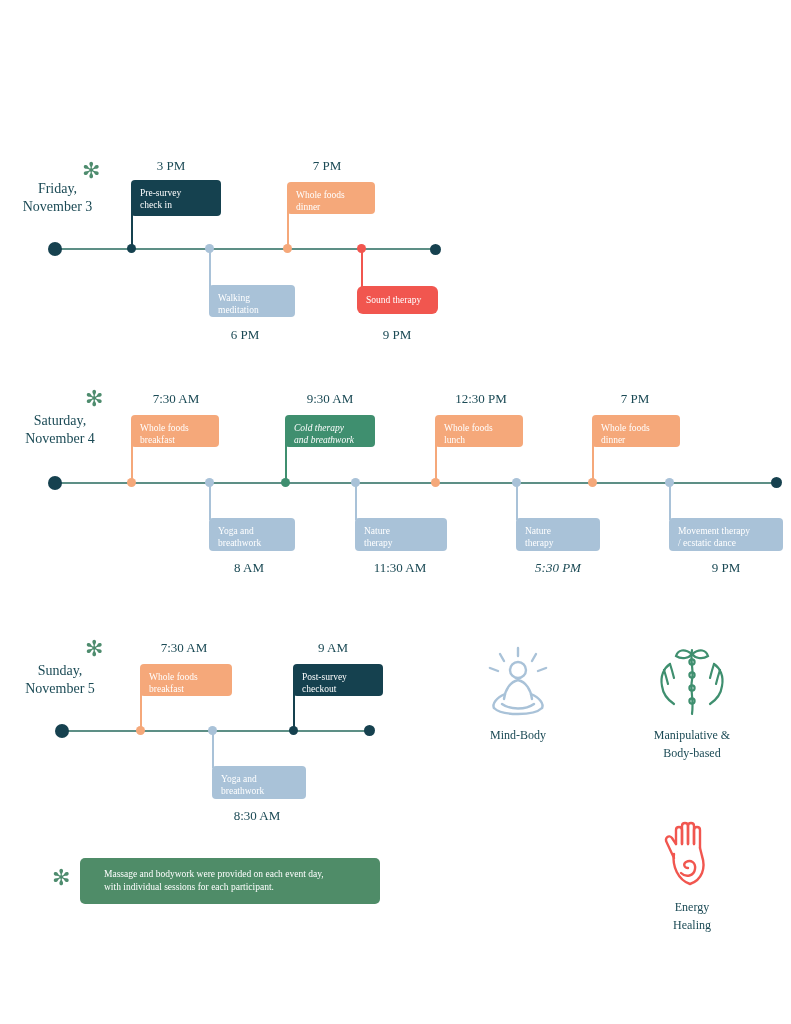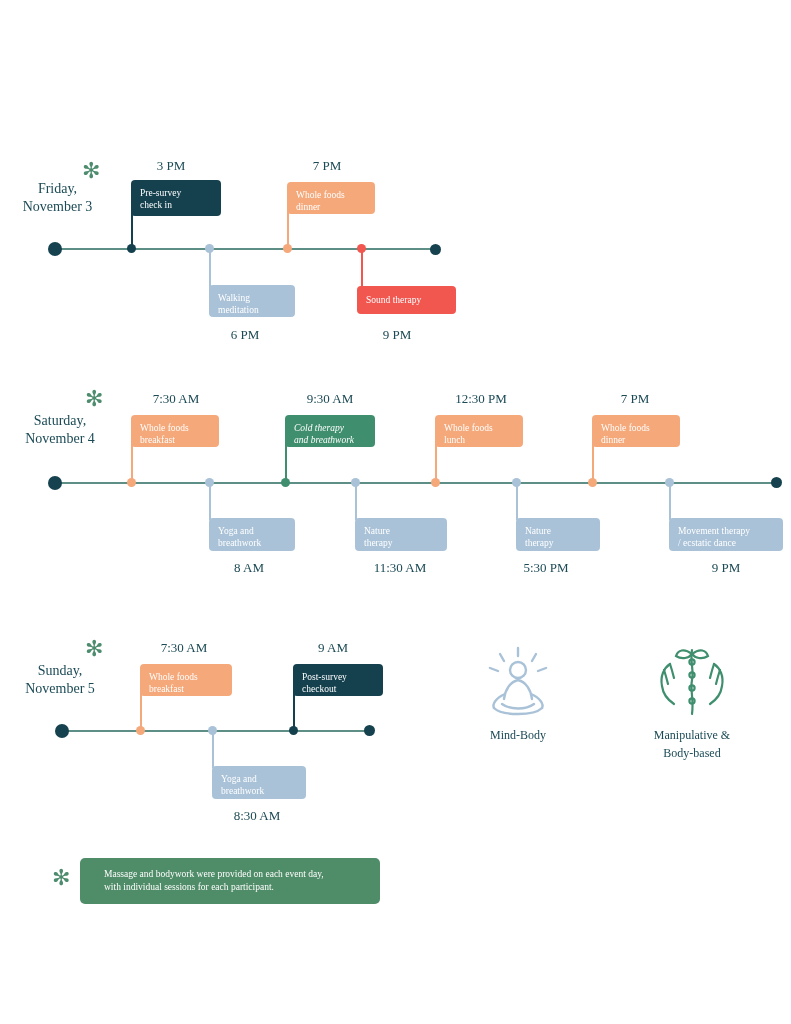--- a/index.html
+++ b/index.html
@@ -155,21 +155,21 @@
     <div class="node" style="left:283px; top:244px; background:#f5a87a;"></div>
     <div class="stem" style="left:287px; top:205px; height:42px; background:#f5a87a;"></div>
     <div class="card orange" style="left:287px; top:182px; width:88px; height:32px;">
       <div>Whole foods</div>
       <div>dinner</div>
     </div>
     <div class="time-label" style="left:287px; top:158px; width:80px;">7 PM</div>
 
     <div class="node" style="left:357px; top:244px; background:#f1564f;"></div>
     <div class="stem" style="left:361px; top:250px; height:38px; background:#f1564f;"></div>
-    <div class="card red center" style="left:357px; top:286px; width:99px; height:28px;">
+    <div class="card red center" style="left:357px; top:286px; width:81px; height:28px;border-radius:6px;">
       <span>Sound therapy</span>
     </div>
     <div class="time-label" style="left:357px; top:327px; width:80px;">9 PM</div>
   </div>
 
   <div>
     <div class="asterisk" style="left:85px; top:388px;">✻</div>
     <div class="day-label" style="left:0px; top:412px; width:120px;">
       <div>Saturday,</div>
       <div>November 4</div>
@@ -218,21 +218,21 @@
       <div>lunch</div>
     </div>
     <div class="time-label" style="left:433px; top:391px; width:96px;">12:30 PM</div>
 
     <div class="node" style="left:512px; top:478px; background:#a9c2d8;"></div>
     <div class="stem" style="left:516px; top:484px; height:36px; background:#a9c2d8;"></div>
     <div class="card blue" style="left:516px; top:518px; width:84px; height:33px;">
       <div>Nature</div>
       <div>therapy</div>
     </div>
-    <div class="time-label" style="left:502px; top:560px; width:88px;">5:30 PM</div>
+    <div class="time-label" style="left:514px; top:560px; width:88px;font-style:italic;">5:30 PM</div>
 
     <div class="node" style="left:588px; top:478px; background:#f5a87a;"></div>
     <div class="stem" style="left:592px; top:438px; height:42px; background:#f5a87a;"></div>
     <div class="card orange" style="left:592px; top:415px; width:88px; height:32px;">
       <div>Whole foods</div>
       <div>dinner</div>
     </div>
     <div class="time-label" style="left:592px; top:391px; width:86px;">7 PM</div>
 
     <div class="node" style="left:665px; top:478px; background:#a9c2d8;"></div>
@@ -336,14 +336,33 @@
         <path d="M74 28 C72 34 71 38 70 42"></path>
       </svg>
     </div>
     <div class="cap">
       <div>Manipulative &amp;</div>
       <div>Body-based</div>
     </div>
   </div>
 
 
+  <div class="modality" style="left:612px; top:812px;">
+    <div class="icon-wrap">
+      <svg width="92" height="82" viewBox="0 0 92 82" fill="none" stroke="#f1564f" stroke-width="2.4" stroke-linecap="round">
+
+        <path d="M30 30 L30 16 C30 12 36 12 36 16 L36 30"></path>
+        <path d="M36 30 L36 12 C36 8 42 8 42 12 L42 30"></path>
+        <path d="M42 30 L42 12 C42 8 48 8 48 12 L48 30"></path>
+        <path d="M48 30 L48 16 C48 12 54 12 54 16 L54 34"></path>
+        <path d="M30 30 L26 24 C23 20 18 24 21 29 L28 44"></path>
+        <path d="M28 40 C26 52 32 66 44 70 C56 66 60 54 56 42 L54 34"></path>
+
+        <path d="M42 54 C38 54 37 50 40 48 C45 45 50 49 49 55 C48 62 40 64 35 59"></path>
+      </svg>
+    </div>
+    <div class="cap">
+      <div>Energy</div>
+      <div>Healing</div>
+    </div>
+  </div>
 
 </div>
 
 </body></html>

